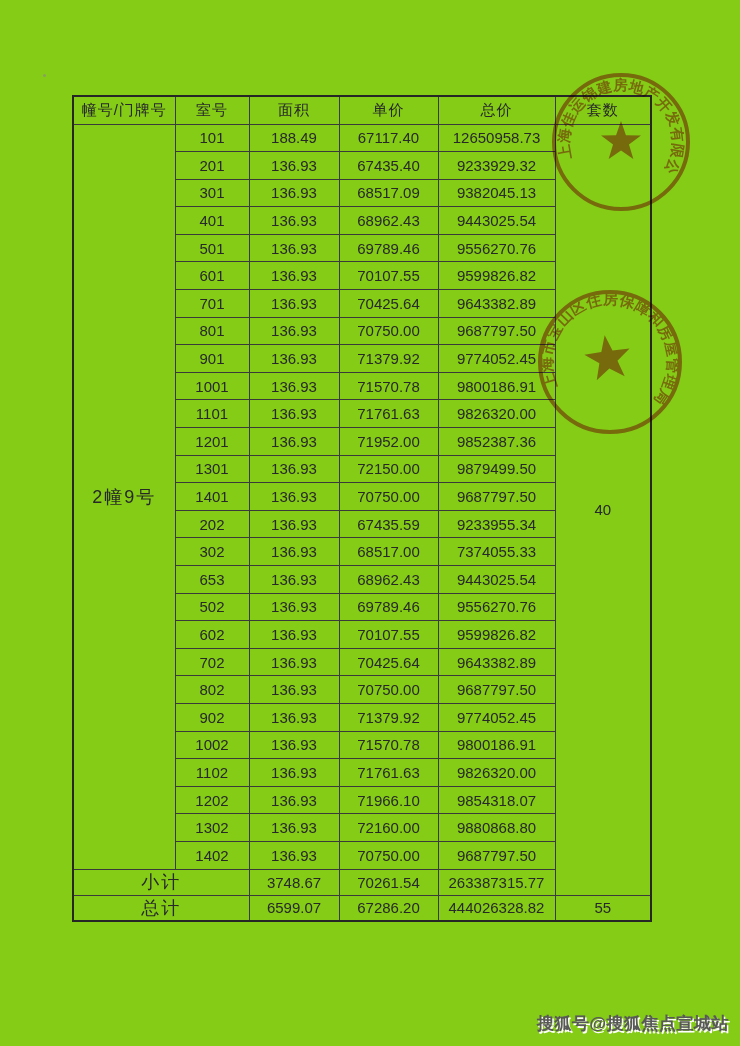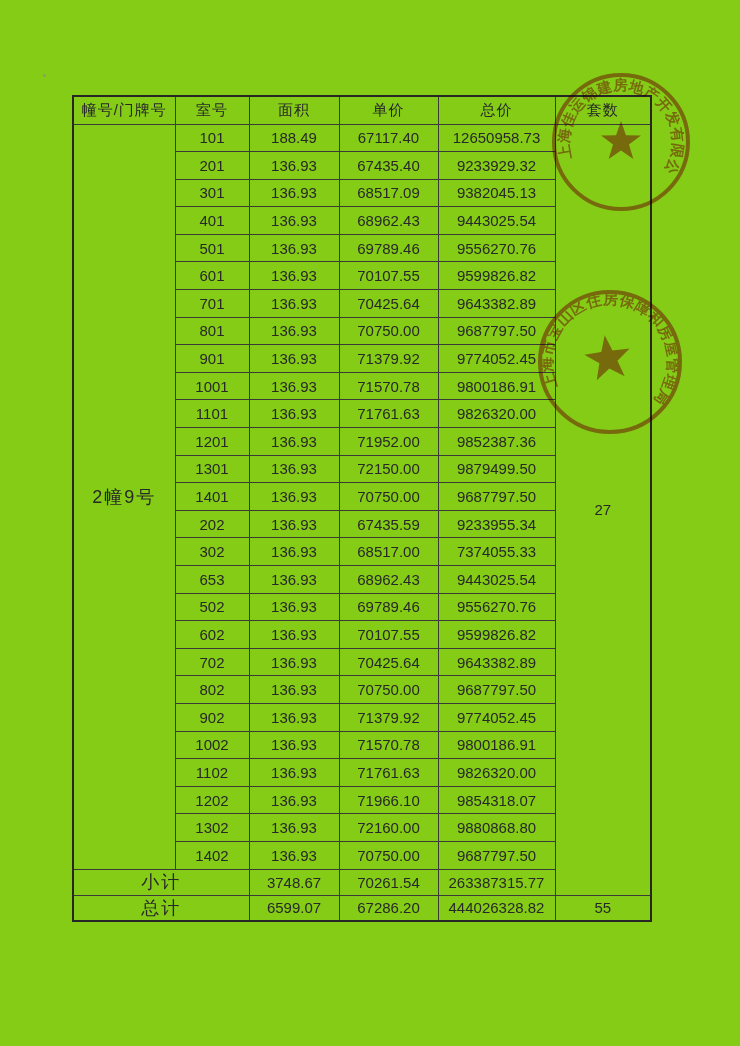--- a/index.html
+++ b/index.html
@@ -87,21 +87,21 @@
       </tr>
     </thead>
     <tbody>
 
       <tr class="data-row">
           <td class="building-cell" rowspan="27">2幢9号</td>
           <td>101</td>
           <td>188.49</td>
           <td>67117.40</td>
           <td>12650958.73</td>
-          <td rowspan="28">27</td>
+          <td rowspan="28">40</td>
         </tr>
         <tr class="data-row">
           <td>201</td>
           <td>136.93</td>
           <td>67435.40</td>
           <td>9233929.32</td>
         </tr>
         <tr class="data-row">
           <td>301</td>
           <td>136.93</td>
@@ -283,14 +283,15 @@
     <circle cx="85" cy="85" r="70" fill="none" stroke="var(--stamp-red,#dd6a6a)" stroke-width="4"></circle>
     <g transform="translate(83,82) scale(0.8) rotate(-8)">
       <polygon fill="var(--stamp-red,#dd6a6a)" points="0,-30 -7.05,-9.71 -28.53,-9.27 -11.41,3.71 -17.63,24.27 0,12 17.63,24.27 11.41,3.71 28.53,-9.27 7.05,-9.71"></polygon>
     </g>
     <path id="seal-arc-2" d="M32.4,109.5 A58,58 0 1 1 126,126" fill="none"></path>
     <text font-size="15" letter-spacing="0.6" fill="var(--stamp-red,#dd6a6a)">
       <textPath href="#seal-arc-2">上海市宝山区住房保障和房屋管理局</textPath>
     </text>
   </svg>
 
+  <div class="watermark">搜狐号@搜狐焦点宣城站</div>
 
 </div>
 
 </body></html>

